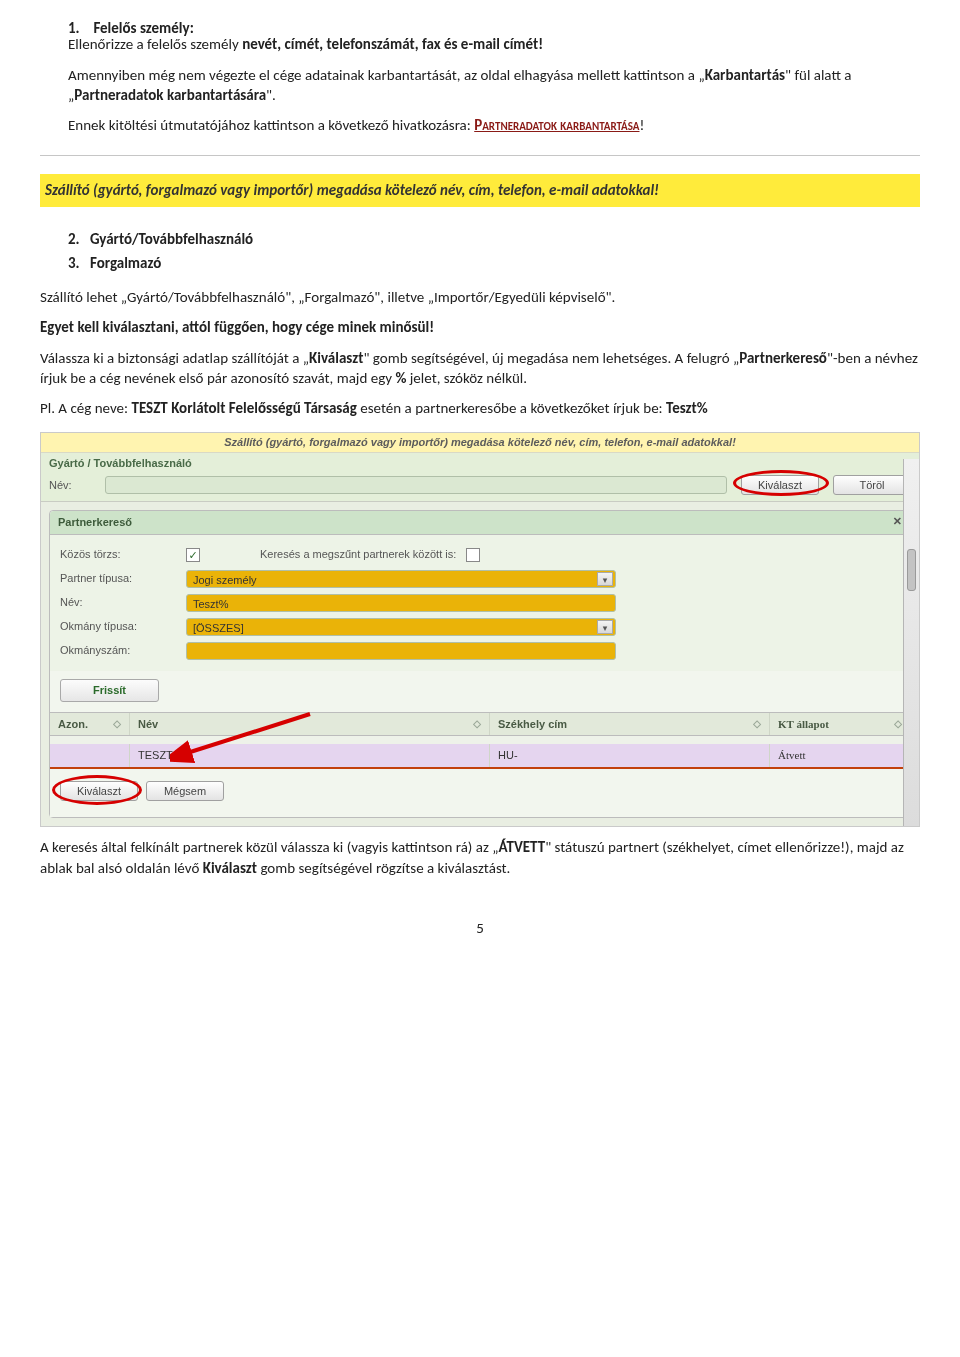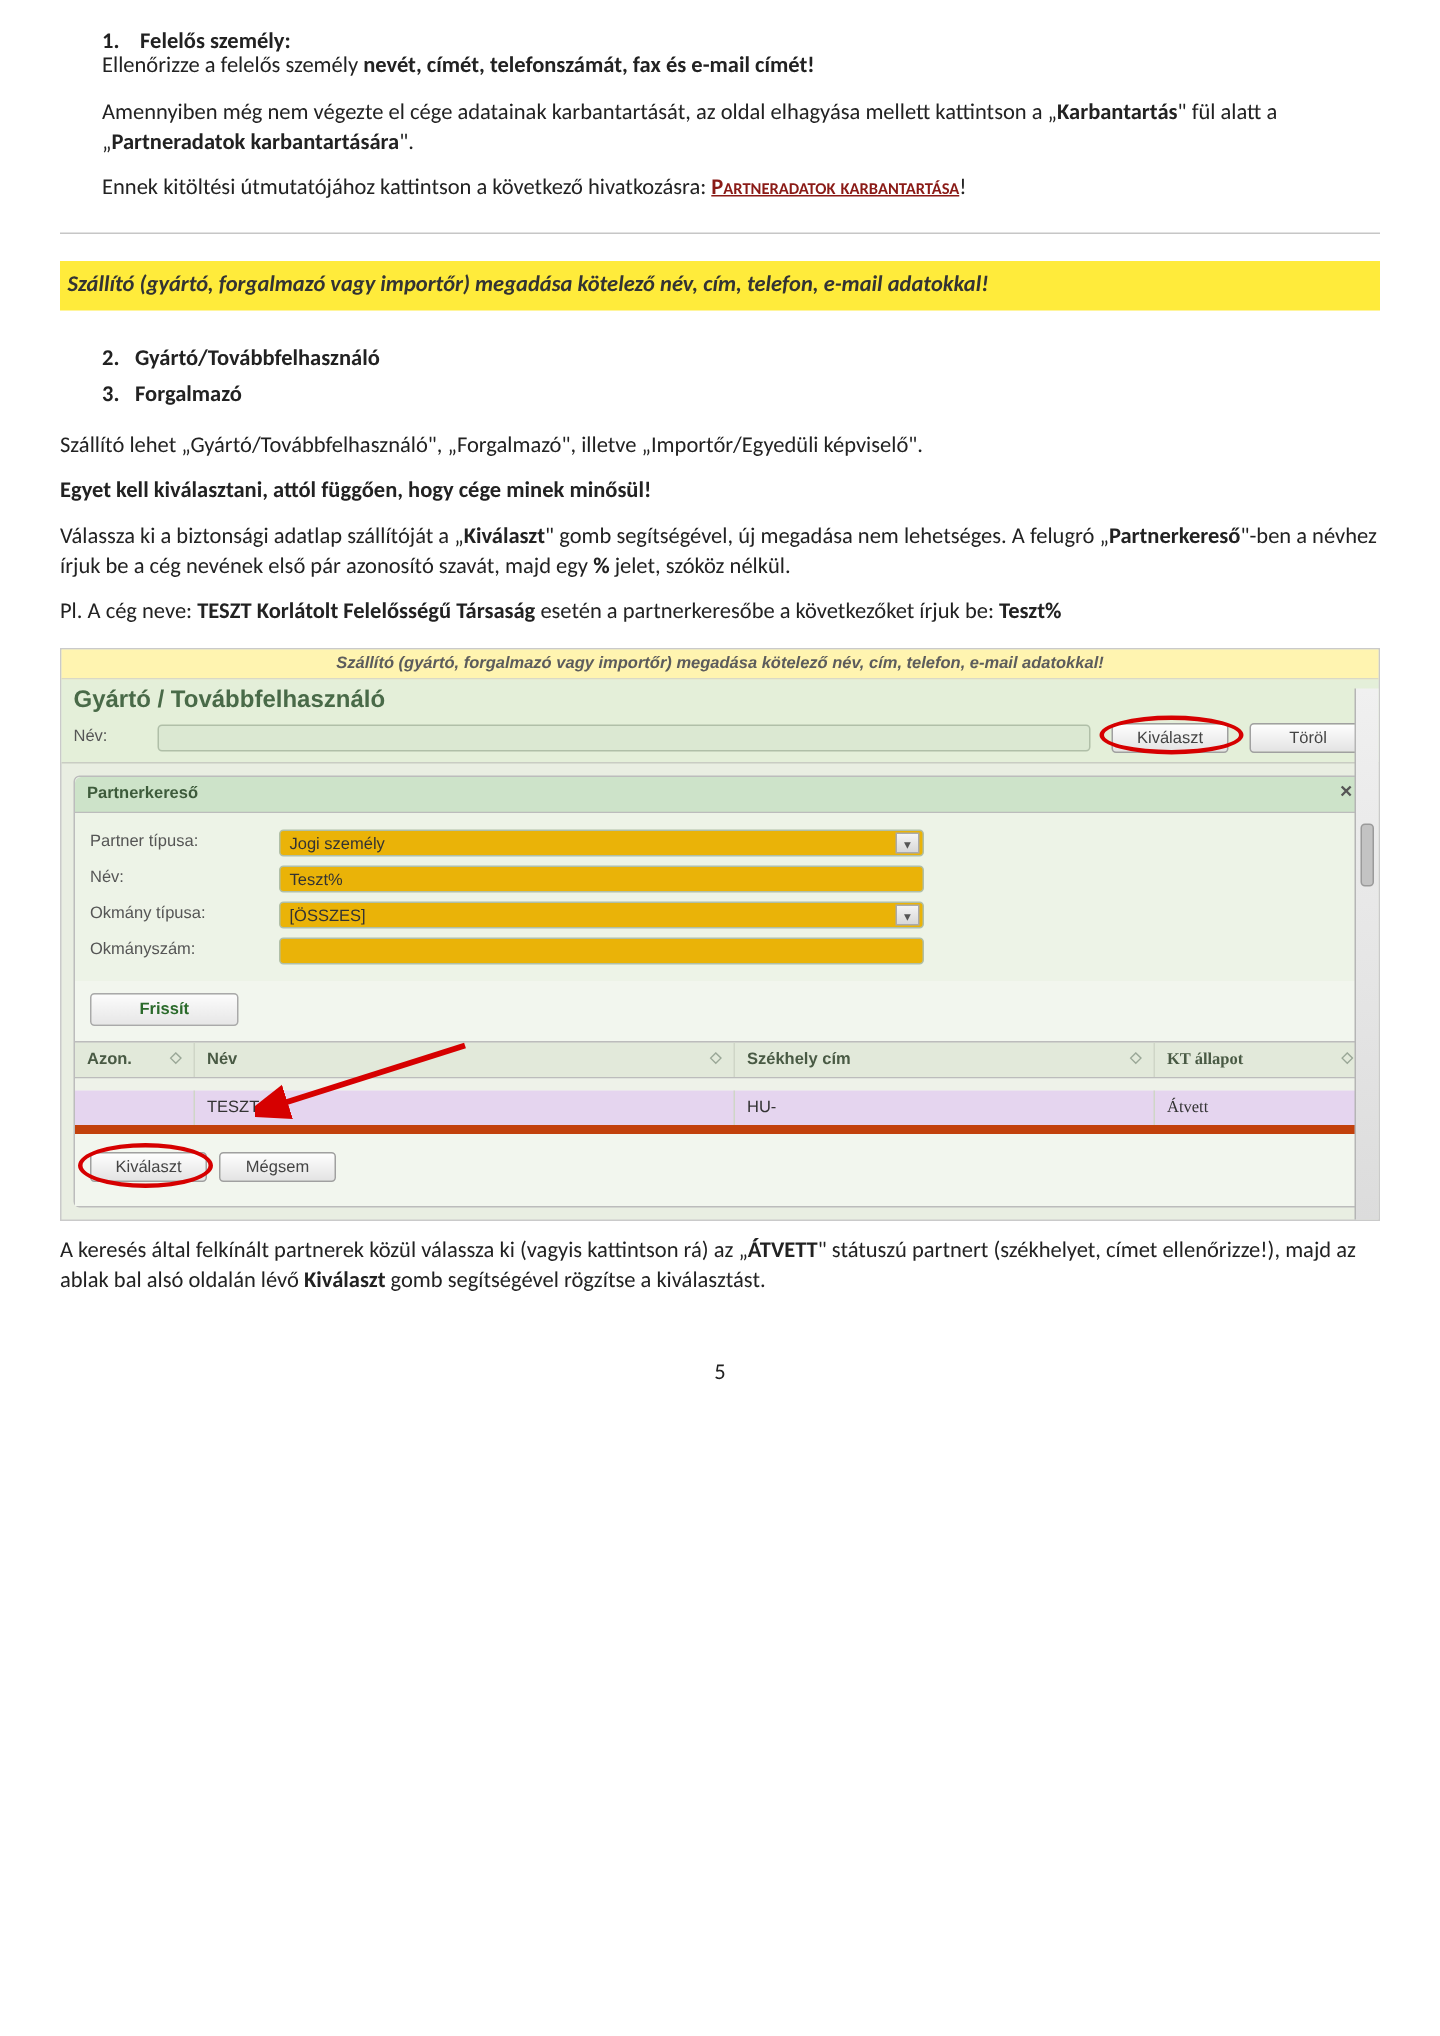--- a/index.html
+++ b/index.html
@@ -62,21 +62,21 @@
     text-align: center;
     padding: 2px 0;
     font-size: 11px;
     border-bottom: 1px solid #d9d9c6;
   }
   .gy-row {
     background: #e4efd9;
     padding: 3px 8px 0 8px;
     font-weight: bold;
     color: #496a48;
-    font-size: 16px;
+    font-size: 11px;
   }
   .nev-row {
     background: #e4efd9;
     display: flex;
     align-items: center;
     gap: 8px;
     padding: 4px 8px 6px 8px;
     border-bottom: 1px solid #c9ccc3;
   }
   .nev-row .label { width: 48px; color: #555; }
@@ -181,21 +181,21 @@
   }
   .col-azon { width: 80px; }
   .col-nev  { flex: 1; }
   .col-szek { width: 280px; }
   .col-kt   { width: 140px; border-right: none !important; font-family: Liberation Serif, serif; }
   .sort-icn { float: right; color: #9aa797; font-size: 10px; }
   .grid-row {
     display: flex;
     background: #e5d5ef;
     color: #333;
-    border-bottom: 6px solid #c2410c;
+    border-bottom: 2px solid #c2410c;
     position: relative;
   }
   .btn-row {
     display: flex;
     gap: 8px;
     padding: 12px 10px 16px 10px;
     background: #f2f6ee;
   }
   .btn-row .btn-inline { margin-left: 0; }
   .right-scroll {
@@ -275,20 +275,28 @@
   </div>
 
   <div class="panel-box">
     <div class="panel-head">
       <span>Partnerkereső</span>
       <span class="x">✕</span>
     </div>
 
     <div class="form-rows">
       <div class="form-row">
+        <div class="flabel">Közös törzs:</div>
+        <div class="chk">✓</div>
+        <div style="flex:0 0 60px;"></div>
+        <div class="flabel" style="width:auto;">Keresés a megszűnt partnerek között is:</div>
+        <div style="width:10px;"></div>
+        <div class="chk"></div>
+      </div>
+      <div class="form-row">
         <div class="flabel">Partner típusa:</div>
         <div class="finput">
           <span>Jogi személy</span>
           <span class="dd-arrow">▾</span>
         </div>
       </div>
       <div class="form-row">
         <div class="flabel">Név:</div>
         <div class="finput">
           <span>Teszt%</span>

